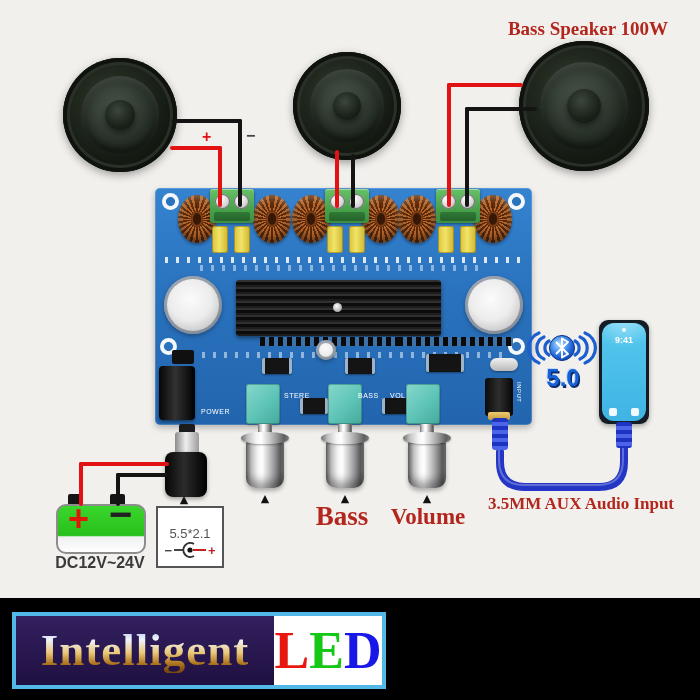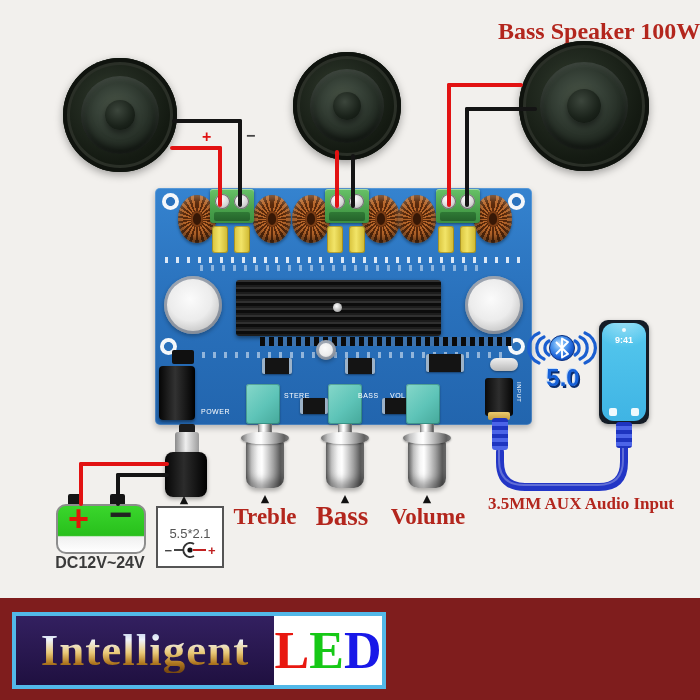--- a/index.html
+++ b/index.html
@@ -112,36 +112,36 @@
   .pscreen{position:absolute;inset:3px;border-radius:12px;overflow:hidden;
     background:radial-gradient(130% 55% at 50% -8%, #a5e4f8 0%, rgba(165,228,248,0) 60%),
                linear-gradient(180deg,#55c8ee 0%, #3fb4e4 100%);}
   .ptime{position:absolute;top:12px;width:100%;text-align:center;color:#fff;font-size:9px;font-weight:bold;
     font-family:"Liberation Sans",sans-serif;}
   .pdot{position:absolute;top:5px;left:50%;margin-left:-2px;width:4px;height:4px;border-radius:2px;background:#fff;opacity:.9;}
   .picon{position:absolute;bottom:5px;width:8px;height:8px;border-radius:2px;background:#fff;opacity:.92;}
   .auxplug{position:absolute;width:16px;border-radius:3px;z-index:5;
     background:repeating-linear-gradient(180deg,#1e34c0 0 4px, #4c64e8 4px 8px);}
   
-  .banner{position:absolute;left:0;top:598px;width:700px;height:102px;background:#7f1d1d;z-index:8;}
+  .banner{position:absolute;left:0;top:598px;width:700px;height:102px;background:#000000;z-index:8;}
   .logo{position:absolute;left:12px;top:14px;width:374px;height:77px;border:4px solid #52b8e8;
     box-sizing:border-box;display:flex;}
   .brandbox{flex:1;background:linear-gradient(180deg,#332060,#1f1040);display:flex;align-items:center;justify-content:center;}
   .brandtxt{font-family:"Liberation Serif",serif;font-size:45px;font-weight:bold;letter-spacing:1px;
     background:linear-gradient(180deg,#bccbe9 4%, #f0f3fb 26%, #e9c978 55%, #b07820 78%, #7a4a10 96%);
     -webkit-background-clip:text;background-clip:text;color:transparent;line-height:1;}
   .ledbox{width:108px;background:#fff;display:flex;align-items:center;justify-content:center;
     font-family:"Liberation Serif",serif;font-size:52px;font-weight:bold;line-height:1;}
 </style>
 </head>
 <body>
 
 <div id="stage">
 
-  <div class="lbl" style="left:498px;top:18px;width:180px;font-size:24px;">Bass Speaker 100W</div>
+  <div class="lbl" style="left:498px;top:18px;width:180px;font-size:19px;">Bass Speaker 100W</div>
 
   <div class="speaker" style="left:63px;top:58px;width:114px;height:114px;">
     <div class="cone"></div>
     <div class="dome"></div>
   </div>
   <div class="speaker" style="left:293px;top:52px;width:108px;height:108px;">
     <div class="cone"></div>
     <div class="dome"></div>
   </div>
   <div class="speaker" style="left:519px;top:41px;width:130px;height:130px;">
@@ -250,21 +250,20 @@
   <div class="shaft chromeH" style="left:338px;top:424px;"></div>
   <div class="flange chromeH" style="left:321px;top:432px;"></div>
   <div class="kbody chromeH" style="left:326px;top:440px;"></div>
   <div class="shaft chromeH" style="left:420px;top:424px;"></div>
   <div class="flange chromeH" style="left:403px;top:432px;"></div>
   <div class="kbody chromeH" style="left:408px;top:440px;"></div>
 
   <div class="tri" style="left:257px;top:492px;">▲</div>
   <div class="tri" style="left:337px;top:492px;">▲</div>
   <div class="tri" style="left:419px;top:492px;">▲</div>
-  <div class="lbl" style="left:222px;top:504px;width:86px;font-size:23px;">Treble</div>
   <div class="lbl" style="left:302px;top:501px;width:80px;font-size:27px;">Bass</div>
   <div class="lbl" style="left:384px;top:504px;width:88px;font-size:23px;">Volume</div>
 
   <div class="plugtip"></div>
   <div class="plugbarrel"></div>
   <div class="plugbody"></div>
   <div class="wire red" style="left:79px;top:462px;width:90px;height:4px;"></div>
   <div class="wire red" style="left:79px;top:462px;width:4px;height:44px;"></div>
   <div class="wire blk" style="left:116px;top:473px;width:53px;height:4px;"></div>
   <div class="wire blk" style="left:116px;top:473px;width:4px;height:33px;"></div>

